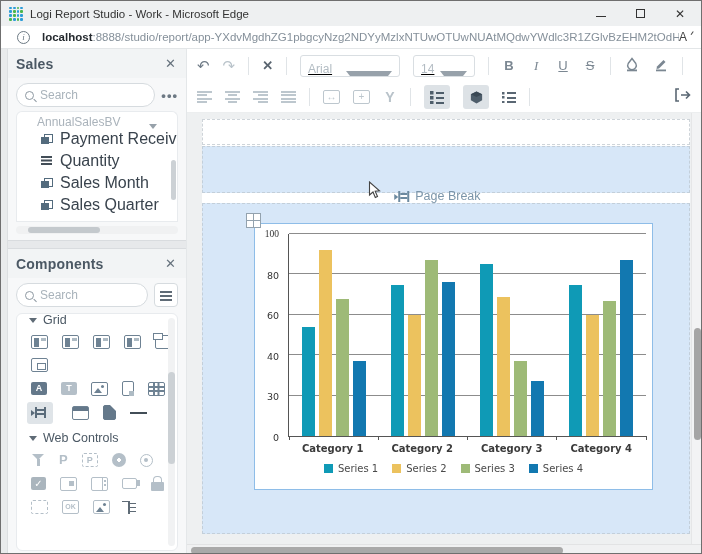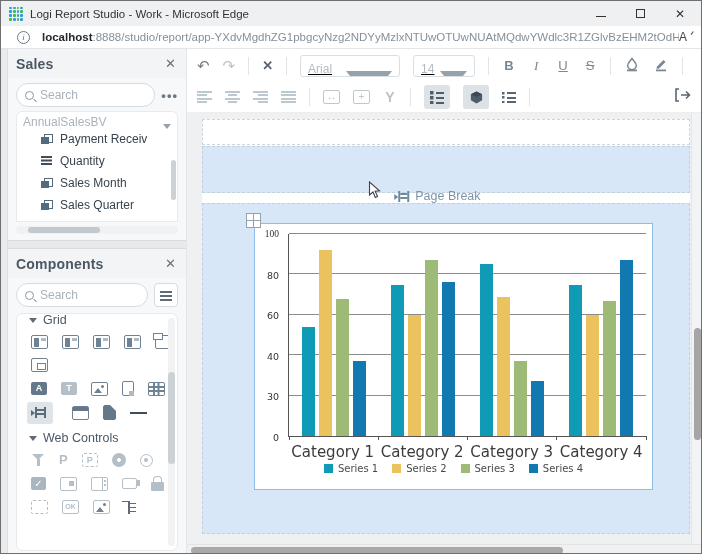--- a/index.html
+++ b/index.html
@@ -39,28 +39,28 @@
   .search-row { display:flex; align-items:center; gap:6px; padding:5px 8px 4px 8px; }
   .search-pill { flex:1; display:flex; align-items:center; height:24px; background:#fff; border:1px solid #d6dbdf; border-radius:13px; padding:0 8px; min-width:0; }
   .search-glyph { width:9px; height:9px; border:1.4px solid #8d98a1; border-radius:50%; position:relative; flex:none; margin-right:6px; }
   .search-glyph::after { content:""; position:absolute; width:4px; height:1.4px; background:#8d98a1; transform:rotate(45deg); left:7px; top:8px; }
   .search-pill input { border:none; outline:none; width:100%; font-size:12px; color:#333; background:transparent; font-family:inherit; }
   .search-pill input::placeholder { color:#a9b3bb; }
   .more-dots { color:#6d7984; font-size:13px; letter-spacing:1px; font-weight:bold; flex:none; cursor:pointer; }
   .hamb-btn { width:24px; height:24px; border:1px solid #d6dbdf; border-radius:4px; background:#fff; flex:none; position:relative; cursor:pointer; }
   .hamb-btn::before { content:""; position:absolute; left:5px; right:5px; top:7px; height:1.6px; background:#5f6b76; box-shadow:0 4px 0 #5f6b76, 0 8px 0 #5f6b76; }
 
-  .dataset-row { display:flex; align-items:flex-end; margin:0 8px; padding:3px 6px; background:#fff; border:1px solid #e8ebee; border-bottom:none; border-radius:6px 6px 0 0; }
+  .dataset-row { display:flex; align-items:flex-end; margin:0 8px; padding:3px 20px; background:#fff; border:1px solid #e8ebee; border-bottom:none; border-radius:6px 6px 0 0; }
   .dataset-label { flex:1; font-size:12px; color:#aab3bb; }
   .caret { width:0; height:0; border-left:4px solid transparent; border-right:4px solid transparent; border-top:5px solid #97a1aa; }
 
   .field-list { position:relative; margin:0 8px; background:#fff; border:1px solid #e8ebee; border-top:none; height:90px; overflow:hidden; padding:2px 0 0 24px; }
   .field { display:flex; align-items:center; height:22px; white-space:nowrap; overflow:hidden; }
   .field:first-child { margin-top:-6px; }
-  .field-label { font-size:12px; color:#39434d; margin-left:8px; }
+  .field-label { font-size:16px; color:#39434d; margin-left:8px; }
   .dim-icon { position:relative; width:11px; height:10px; flex:none; }
   .dim-icon::before { content:""; position:absolute; left:3px; top:0; width:7px; height:7px; border:1.3px solid #536b7d; }
   .dim-icon::after { content:""; position:absolute; left:0; top:3px; width:8px; height:7px; background:#536b7d; }
   .meas-icon { position:relative; width:11px; height:10px; flex:none; }
   .meas-icon::before { content:""; position:absolute; left:0; right:0; top:0; height:1.6px; background:#424d57; box-shadow:0 3.5px 0 #424d57, 0 7px 0 #424d57; }
   .mini-vscroll { position:absolute; right:1px; top:28px; width:5px; height:40px; background:#ccd1d5; border-radius:3px; }
   .hscroll-data { margin:4px 8px 0 8px; height:8px; border-radius:4px; background:#f0f1f2; position:relative; }
   .hscroll-data .thumb { position:absolute; left:12px; top:1px; width:72px; height:6px; background:#c4c9cd; border-radius:3px; }
 
   .splitter { height:9px; background:#e7e9eb; border-top:1px solid #d9dcdf; border-bottom:1px solid #d9dcdf; }
@@ -169,21 +169,21 @@
   .gridlines { position:absolute; left:0; right:0; top:0; bottom:0; }
   .gridline { position:absolute; left:0; right:0; height:1px; background:#8c8c8c; }
   .bars { position:absolute; left:0; right:0; top:0; bottom:0; display:flex; }
   .bar-group { flex:1; display:flex; align-items:flex-end; justify-content:center; gap:4px; }
   .bar { width:13px; }
   .ylabels { position:absolute; left:0; top:10px; width:28px; height:203px; }
   .ytick { position:absolute; right:4px; transform:translateY(50%); font-size:9.5px; color:#333; font-family:"DejaVu Sans",sans-serif; }
   .xticks { position:absolute; left:0; right:0; bottom:-5px; height:5px; }
   .xtick { position:absolute; width:1px; height:4px; background:#555; }
   .cats { position:absolute; left:33px; top:219px; width:358px; display:flex; }
-  .cat-label { flex:1; text-align:center; font-size:15px; color:#3b3b3b; font-weight:normal; font-family:"DejaVu Sans",sans-serif; }
+  .cat-label { flex:1; text-align:center; font-size:10px; color:#3b3b3b; font-weight:bold; font-family:"DejaVu Sans",sans-serif; }
   .legend { position:absolute; left:0; right:0; top:239px; display:flex; justify-content:center; gap:14px; }
   .legend-item { display:flex; align-items:center; gap:5px; }
   .legend-swatch { width:9px; height:9px; }
   .legend-label { font-size:10px; color:#4a4a4a; font-family:"DejaVu Sans",sans-serif; }
 
   
   .vscroll { position:absolute; right:0; top:0; width:10px; height:431px; background:#f2f3f4; border-left:1px solid #e5e6e7; }
   .vscroll .thumb { position:absolute; left:1.5px; top:215px; width:7px; height:112px; background:#a5a5a5; border-radius:4px; }
   .hscroll { position:absolute; left:0; right:0; top:431px; height:11px; background:#f0f1f2; border-top:1px solid #e2e3e4; }
   .hscroll .thumb { position:absolute; left:4px; top:2px; width:372px; height:7px; background:#a9a9a9; border-radius:4px; }

